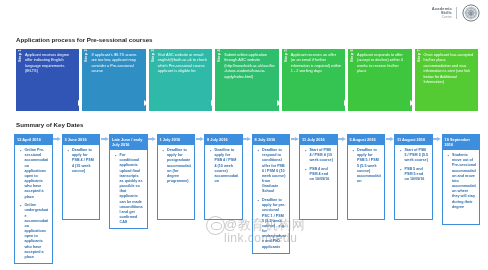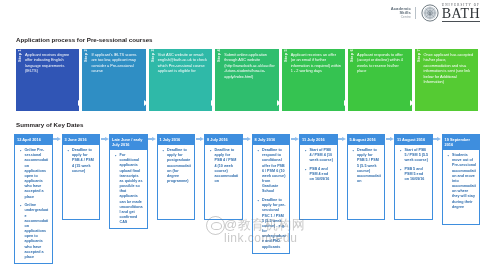--- a/index.html
+++ b/index.html
@@ -248,25 +248,20 @@
         <circle cx="20" cy="20" r="11" fill="none" stroke="#8a939b" stroke-width="1"></circle>
         <g stroke="#7e888f" stroke-width="0.8">
           <line x1="20" y1="6" x2="20" y2="34"></line>
           <line x1="6" y1="20" x2="34" y2="20"></line>
           <line x1="10" y1="10" x2="30" y2="30"></line>
           <line x1="30" y1="10" x2="10" y2="30"></line>
         </g>
         <circle cx="20" cy="20" r="5.5" fill="#aeb8c0" stroke="#6d7881" stroke-width="0.9"></circle>
         <text x="20" y="23.5" font-family="Liberation Serif, serif" font-size="7" fill="#4b545b" text-anchor="middle">B</text>
       </svg>
-      <div class="bath-word">
-        <div class="bath-small">UNIVERSITY OF</div>
-        <div class="bath-big">BATH</div>
-        <div class="bath-rule"></div>
-      </div>
     </div>
   </div>
 </div>
 
 <div id="process-section">
   <div class="section-title">Application process for Pre-sessional courses</div>
   <div class="flow-row" id="flow-row">
       <div class="flow-step" style="background: rgb(48, 85, 181);">
         <div class="step-tab">Step 1</div>
         <div class="step-body">Applicant receives degree offer indicating English language requirements (IELTS)</div>

